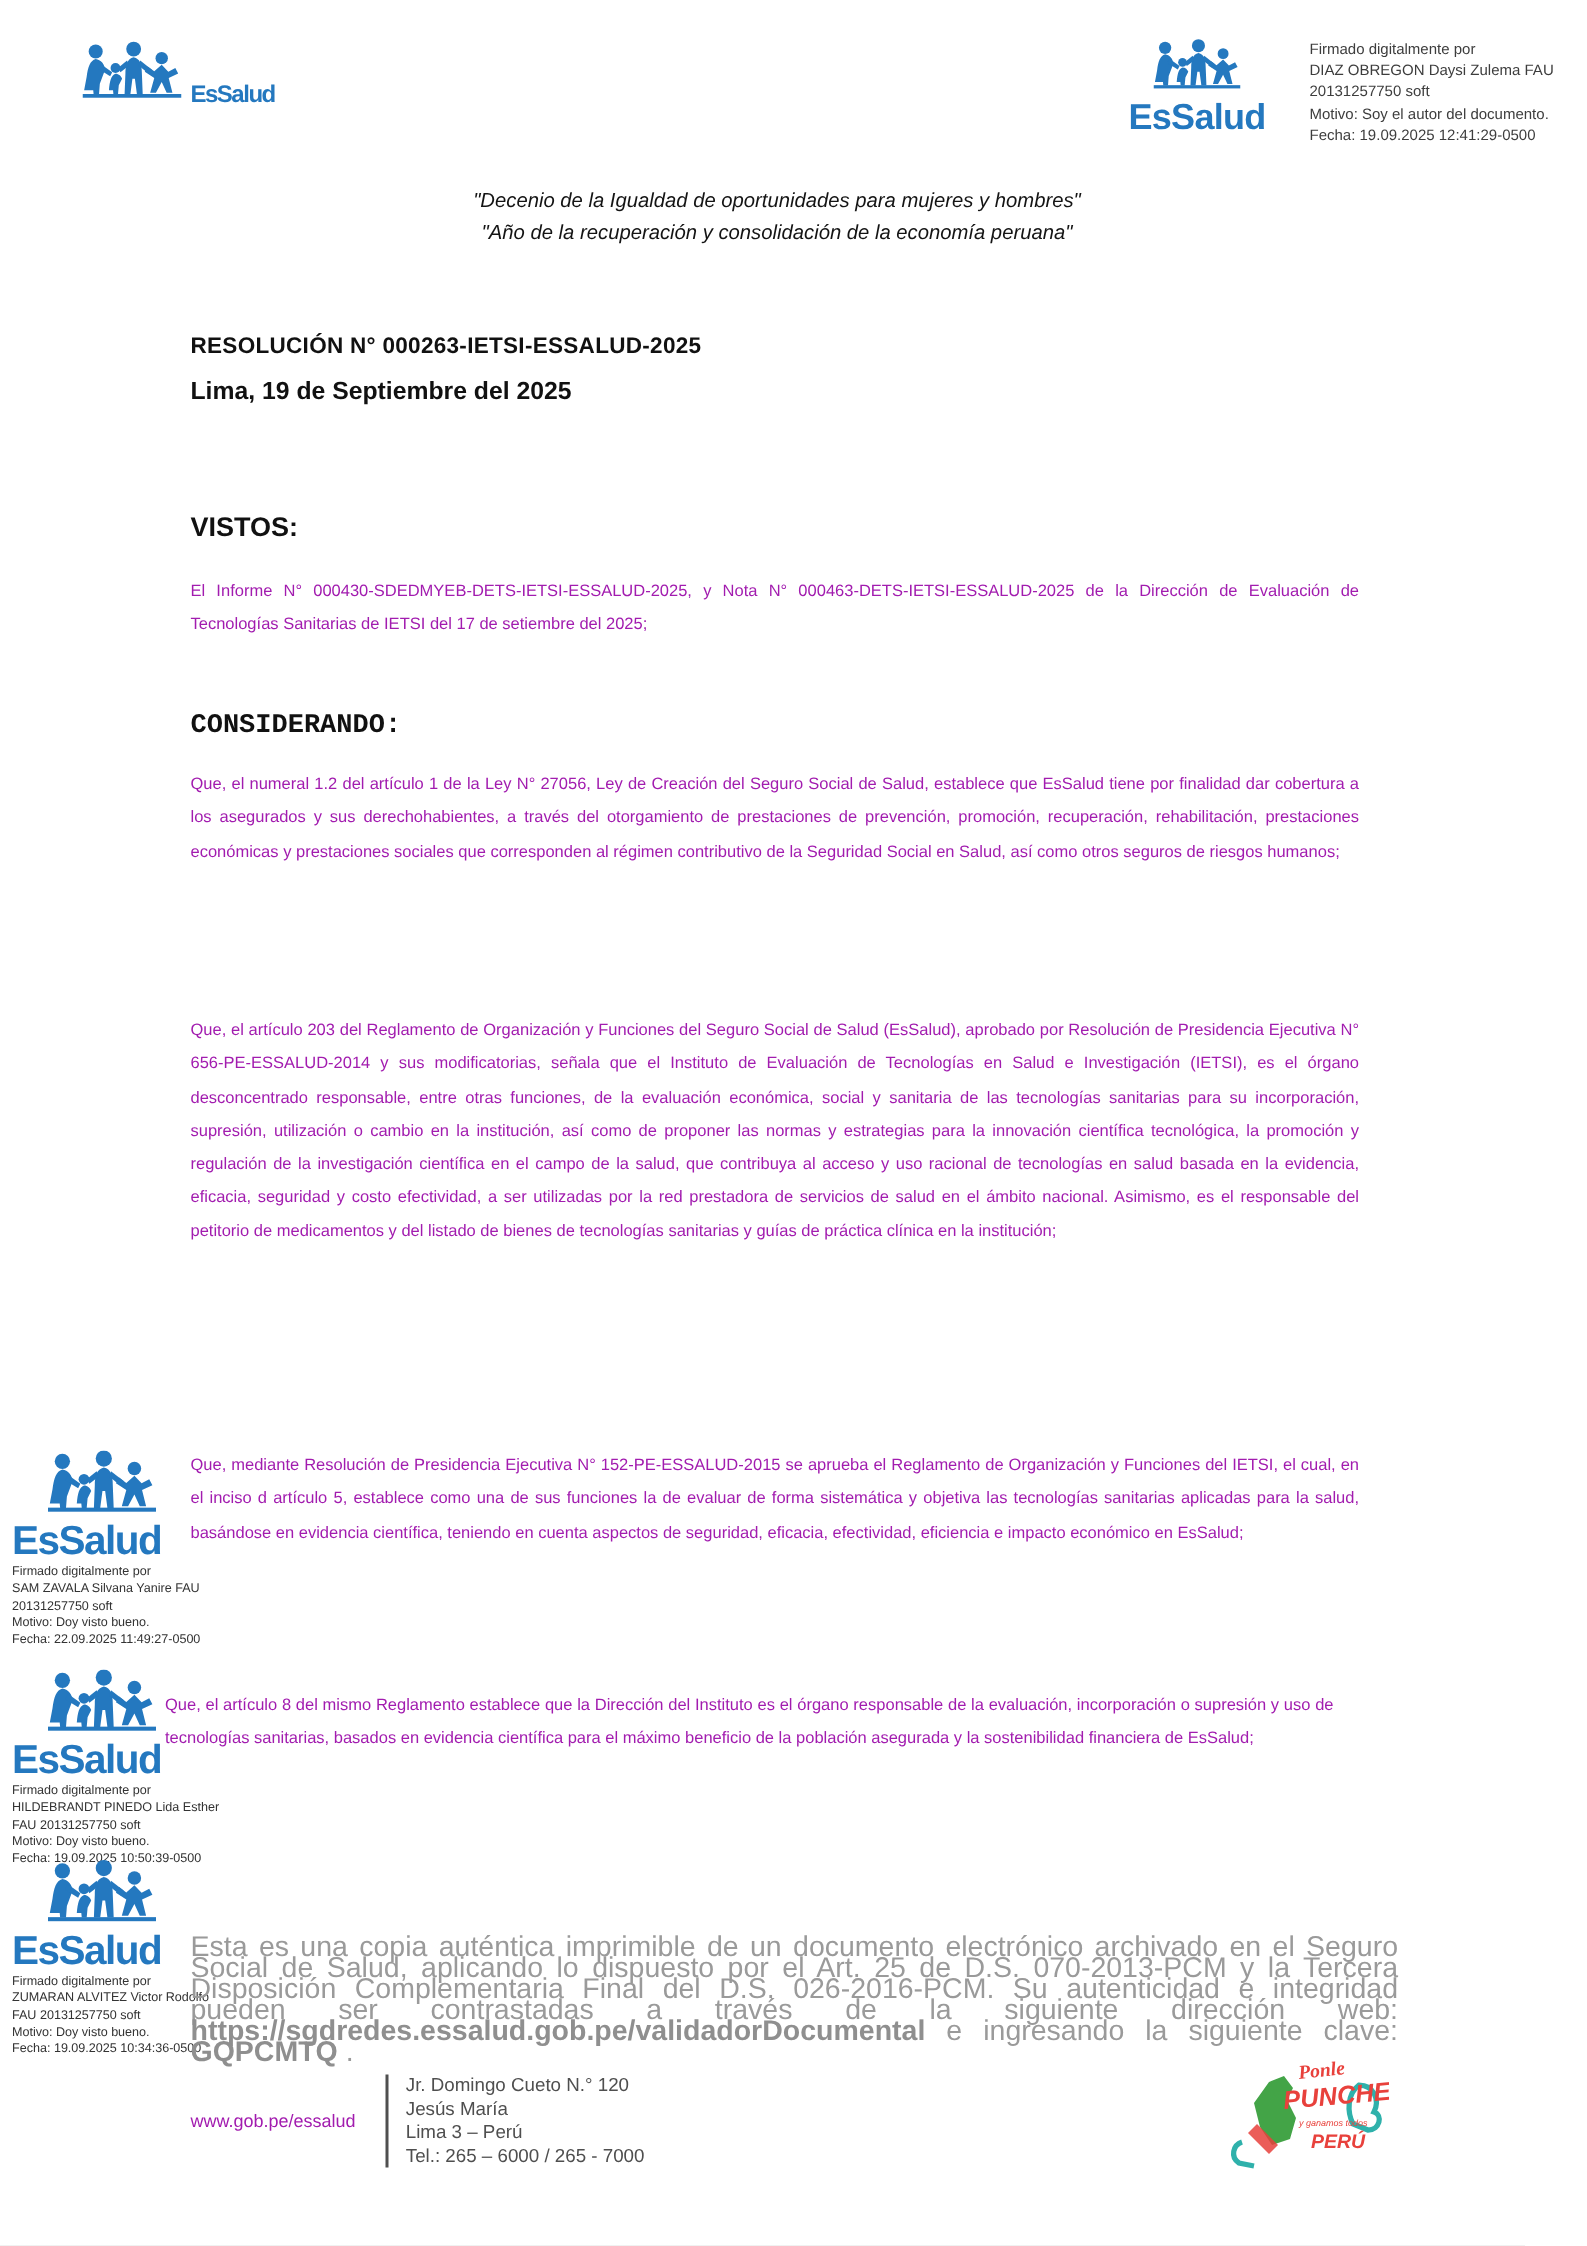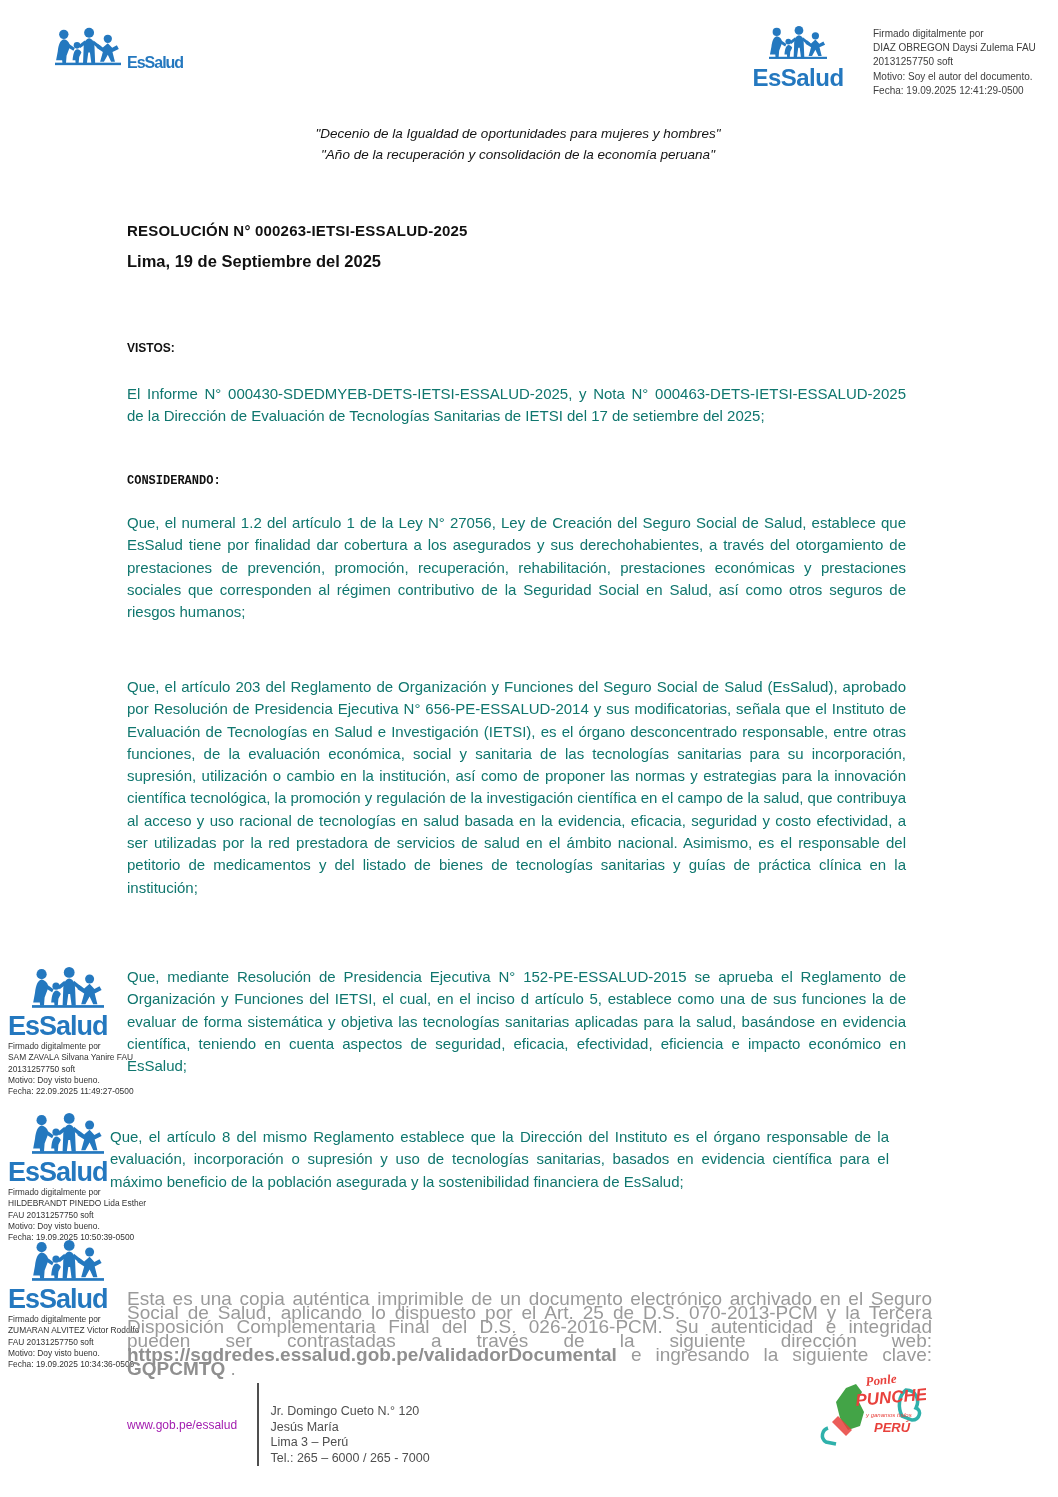--- a/index.html
+++ b/index.html
@@ -18,34 +18,34 @@
   .logo-right .brand-word { font-size:24px; letter-spacing:-0.5px; display:block; margin-top:2px; }
 
   .sig-block { font-size:10px; line-height:14.2px; color:#3d3d3d; }
 
   
   .quotes { text-align:center; font-style:italic; font-size:13.5px; line-height:21px; color:#141414; }
 
   
   .doc-title { font-size:15px; font-weight:bold; letter-spacing:0.2px; }
   .doc-date  { font-size:16.5px; font-weight:bold; margin-top:13px; }
-  .heading   { font-size:12px; font-weight:bold; }
-  .para { font-size:15px; line-height:22.3px; text-align:justify; color:#0f766e; }
+  .heading   { font-size:18px; font-weight:bold; }
+  .para { font-size:11px; line-height:22.3px; text-align:justify; color:#a21caf; }
 
   
   .stamp { width:130px; }
   .stamp .icon-wrap { margin-left:24px; width:72px; }
   .stamp .brand-word { font-size:27px; color:inherit; }
   .stamp-caption { font-size:8.4px; line-height:11.3px; color:#333; margin-top:1px; white-space:nowrap; }
 
   
   .legal { font-size:19px; line-height:14px; text-align:justify; color:#9a9a9a; }
   .legal b { color:#8f8f8f; }
   .site-link { font-size:12px; color:#a21caf; }
-  .addr { font-size:12.5px; line-height:15.5px; color:#4f4f4f;margin-top:21px; }
+  .addr { font-size:12.5px; line-height:15.5px; color:#4f4f4f; }
   .vline { width:1.5px; background:#4f4f4f; }
 </style>
 </head>
 <body>
 
 <svg width="0" height="0" style="position:absolute">
   <defs>
     <g id="family-icon" fill="#2478bf">
 
       <circle cx="16" cy="11" r="8.5"></circle>

